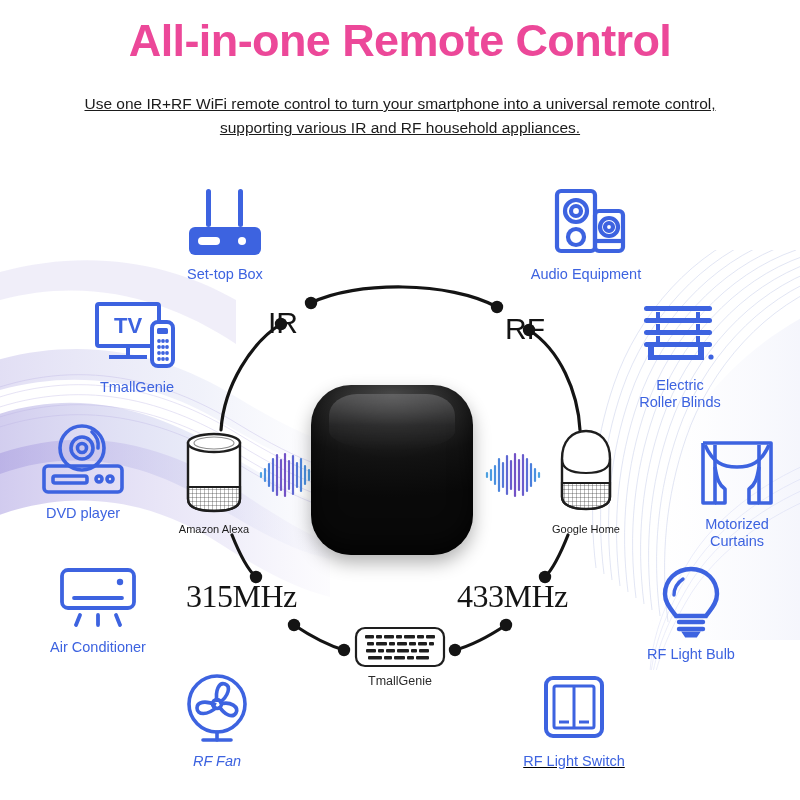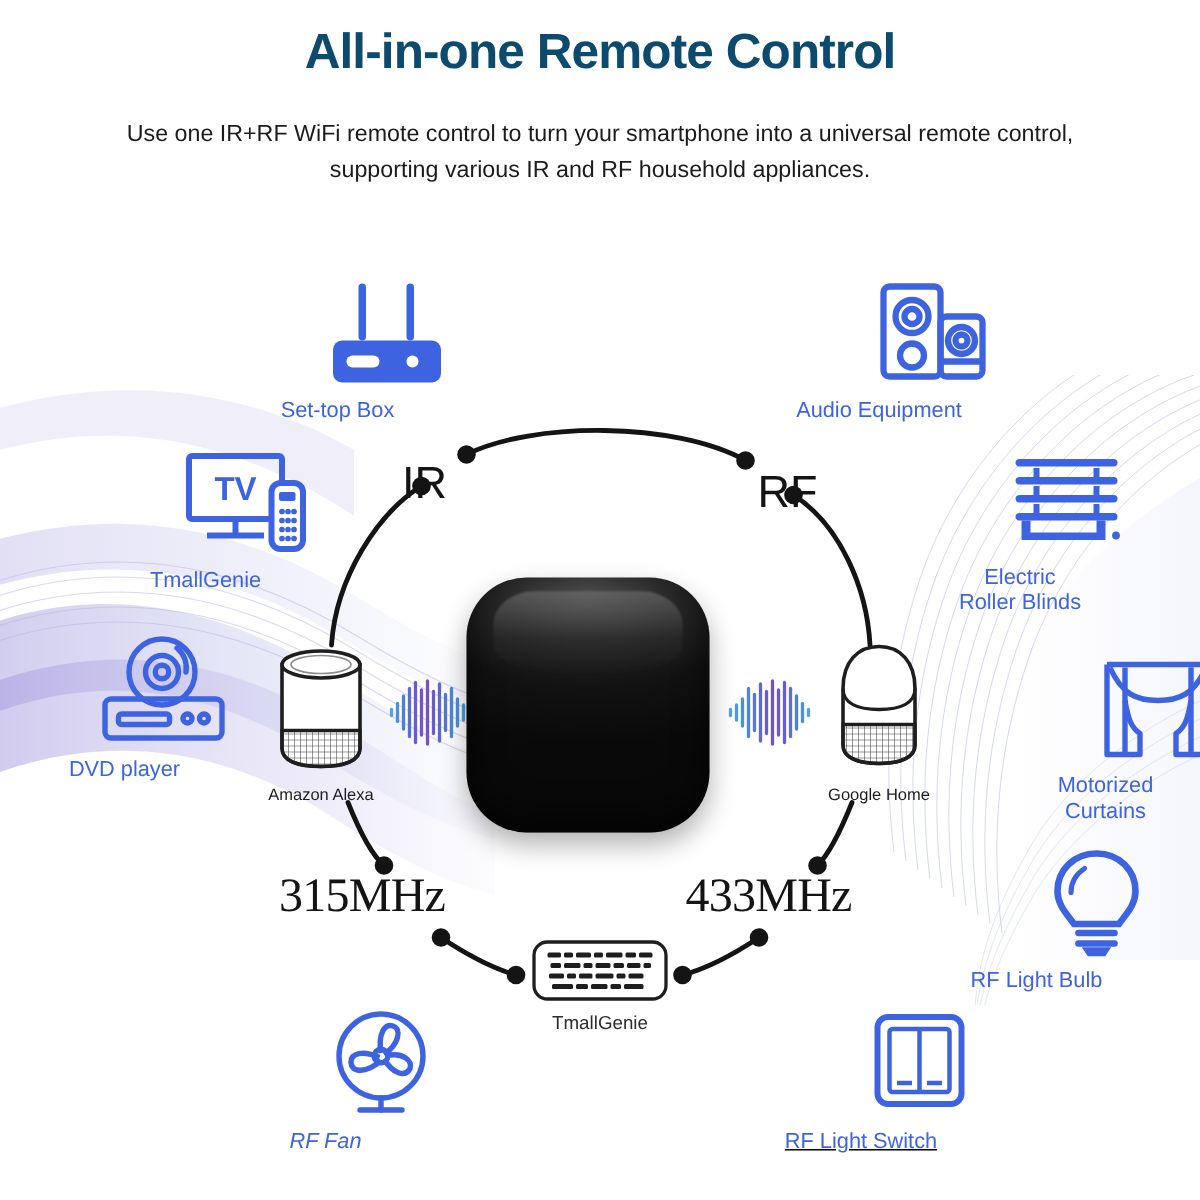--- a/index.html
+++ b/index.html
@@ -24,32 +24,33 @@
   }
 
   
   #header {
     position: absolute;
     top: 14px; left: 0; width: 800px;
     text-align: center;
     z-index: 6;
   }
   #title {
-    font-size: 33px;
+    font-size: 45px;
     font-weight: 700;
-    color: #0c4a6e;
+    color: #ec4899;
     letter-spacing: -0.6px;
     line-height: 1.2;
   }
   #subtitle {
     margin: 24px auto 0;
     width: 640px;
     font-size: 15.5px;
     color: #1b1b1b;
     line-height: 1.55;
+    text-decoration: underline;
   }
 
   
   #stage {
     position: absolute;
     left: 0; top: 0; width: 800px; height: 800px;
     z-index: 4;
   }
   #connectors {
     position: absolute; left: 0; top: 0;
@@ -108,21 +109,21 @@
   .appliance {
     position: absolute;
     width: 150px;
     text-align: center;
     z-index: 4;
   }
   .appliance .glyph {
     height: 74px;
     display: flex;
     align-items: flex-end;
-    justify-content: flex-end;
+    justify-content: center;
   }
   .appliance .caption {
     margin-top: 7px;
     font-size: 14.5px;
     line-height: 1.18;
     color: #3d63e0;
     white-space: pre-line;
     font-weight: 400;
   }
 </style>
@@ -455,20 +456,35 @@
             <path d="M8,8 C16,26 26,30 40,30 C54,30 64,26 72,8"></path>
             <path d="M18,30 C20,42 22,48 28,52 L28,66 L18,66"></path>
             <path d="M62,30 C60,42 58,48 52,52 L52,66 L62,66"></path>
           </g>
         </svg>
       </div>
       <div class="caption">Motorized
 Curtains</div>
     </div>
 
+    <div class="appliance" style="left:23px; top:558px;">
+      <div class="glyph">
+        <svg width="96" height="72" viewBox="0 0 96 72">
+          <g fill="none" stroke="#3d63e0" stroke-width="3.8">
+            <rect x="12" y="10" width="72" height="38" rx="6"></rect>
+            <line x1="24" y1="38" x2="72" y2="38" stroke-linecap="round"></line>
+            <line x1="30" y1="55" x2="26" y2="65" stroke-linecap="round"></line>
+            <line x1="48" y1="55" x2="48" y2="65" stroke-linecap="round"></line>
+            <line x1="66" y1="55" x2="70" y2="65" stroke-linecap="round"></line>
+          </g>
+          <circle cx="70" cy="22" r="3.2" fill="#3d63e0"></circle>
+        </svg>
+      </div>
+      <div class="caption">Air Conditioner</div>
+    </div>
 
     <div class="appliance" style="left:616px; top:565px;">
       <div class="glyph">
         <svg width="70" height="74" viewBox="0 0 70 74">
           <g fill="none" stroke="#3d63e0" stroke-width="4.4" stroke-linecap="round">
             <path d="M35,4 C20,4 9,15 9,29 C9,39 16,45 20,51 L50,51 C54,45 61,39 61,29 C61,15 50,4 35,4 Z"></path>
             <path d="M27,14 C21,18 18,23 18,30" stroke-width="3.4"></path>
             <line x1="23" y1="57" x2="47" y2="57"></line>
             <line x1="23" y1="64" x2="47" y2="64"></line>
             <path d="M28,68 L42,68 L40,71 L30,71 Z" stroke-width="3"></path>

